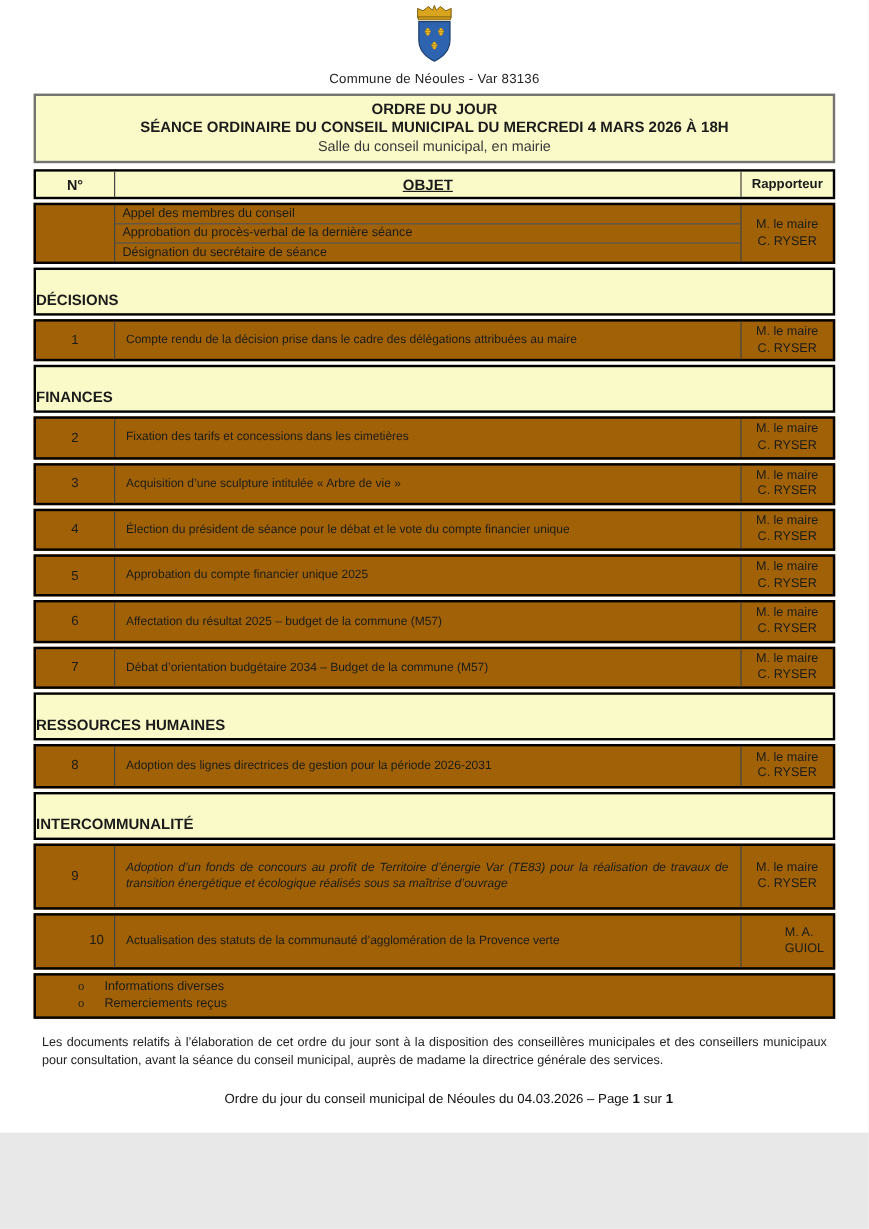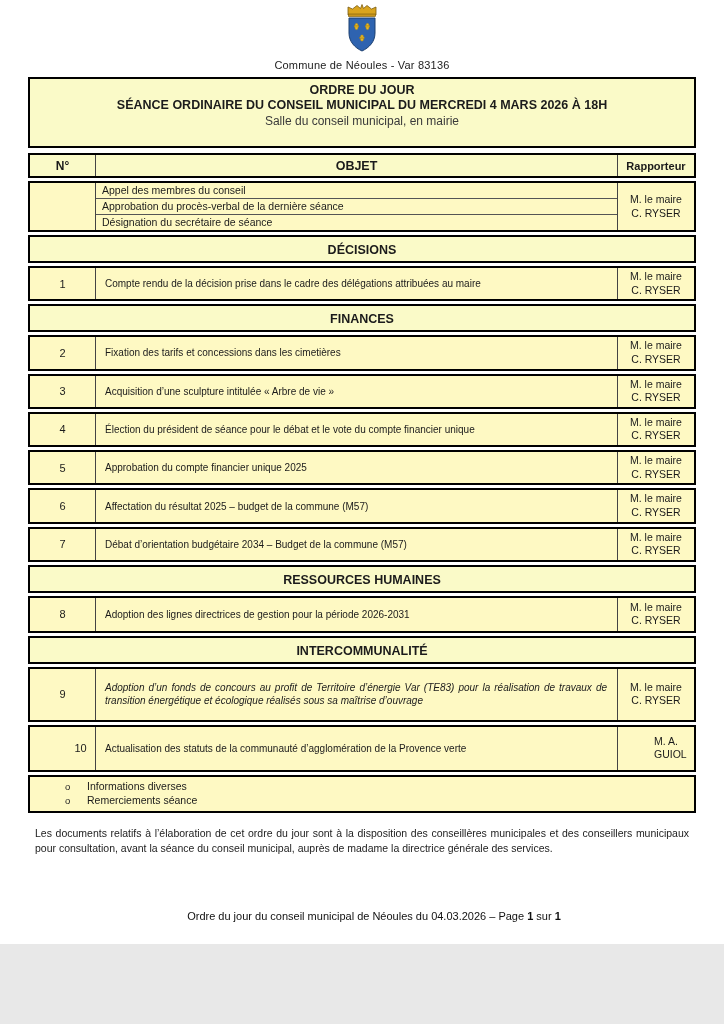--- a/index.html
+++ b/index.html
@@ -9,51 +9,51 @@
     background:#ffffff; color:#1b1b1b;
     font-family:"Liberation Sans", sans-serif;
     overflow:hidden;
   }
   
   .crest-wrap { padding-top:3px; text-align:center; }
   .commune-line { text-align:center; font-size:11px; color:#222; margin-top:2px; letter-spacing:.2px; }
 
   
   .title-block {
-    margin:6px 28px 0; border:2px solid #000000; background:#fafac8;
-    text-align:center; padding:4px 4px 18px;
+    margin:6px 28px 0; border:2px solid #737373; background:#fafac8;
+    text-align:center; padding:4px 4px 5px;
   }
   .title-l1 { font-size:12.5px; font-weight:bold; }
   .title-l2 { font-size:12.5px; font-weight:bold; margin-top:1px; }
   .title-l3 { font-size:12px; color:#3a3a3a; margin-top:2px; }
 
   
   .agenda { margin:5px 28px 0; }
-  .block { border:2px solid #000; background:#fef9c3; }
+  .block { border:2px solid #000; background:#a16207; }
   .block + .block { margin-top:3px; }
   .grid3 { display:grid; grid-template-columns:65px 1fr 76px; }
   .mid { border-left:1px solid #444; border-right:1px solid #444; }
 
   .header-row { background:#fafac8; }
   .header-row > div { display:flex; align-items:center; justify-content:center; min-height:21px; font-weight:bold; }
   .h-num  { font-size:12px; }
-  .h-objet{ font-size:12.5px; }
+  .h-objet{ font-size:12.5px;text-decoration:underline; }
   .h-rap  { font-size:11px; }
 
   .prelim-item { font-size:10.5px; padding:1px 6px 2px; min-height:15px; display:flex; align-items:center; }
   .prelim-item + .prelim-item { border-top:1px solid #555; }
   .rap-cell {
     display:flex; flex-direction:column; align-items:center; justify-content:center;
     font-size:10.5px; font-weight:400; line-height:1.3; text-align:left; padding:2px;
   }
   .num-cell { display:flex; align-items:center; justify-content:center; font-size:11px; }
 
   .band {
-    background:#fafac8; text-align:center; font-weight:bold; font-size:12.5px;
-    padding:6px 0 4px;
+    background:#fafac8; font-weight:bold; font-size:12.5px;
+    padding:18px 0 4px;
   }
   .item-row .objet-cell {
     display:flex; align-items:center; font-size:10px; padding:3px 10px 3px 9px; line-height:1.3;justify-content:flex-end;
   }
   .objet-cell .objet-text { width:100%; }
   .justify .objet-text { text-align:justify;font-style:italic; }
   .rh-28 > div { min-height:28px; } .rh-31 > div { min-height:31px; }
   .rh-33 > div { min-height:33px; } .rh-51 > div { min-height:51px; }
   .rh-43 > div { min-height:43px;padding-left:36px; }
 
@@ -230,21 +230,21 @@
         </div>
     </div>
 
     <div class="block info-block">
       <div class="bullet-line">
         <span class="bullet-marker">o</span>
         <span class="bullet-text">Informations diverses</span>
       </div>
       <div class="bullet-line">
         <span class="bullet-marker">o</span>
-        <span class="bullet-text">Remerciements séance</span>
+        <span class="bullet-text">Remerciements reçus</span>
       </div>
     </div>
   </div>
 
   <p class="note">Les documents relatifs à l’élaboration de cet ordre du jour sont à la disposition des conseillères municipales et des conseillers municipaux pour consultation, avant la séance du conseil municipal, auprès de madame la directrice générale des services.</p>
 
   <div class="page-footer">
     <span>Ordre du jour du conseil municipal de Néoules du 04.03.2026 – Page </span><b>1</b><span> sur </span><b>1</b>
   </div>
 

